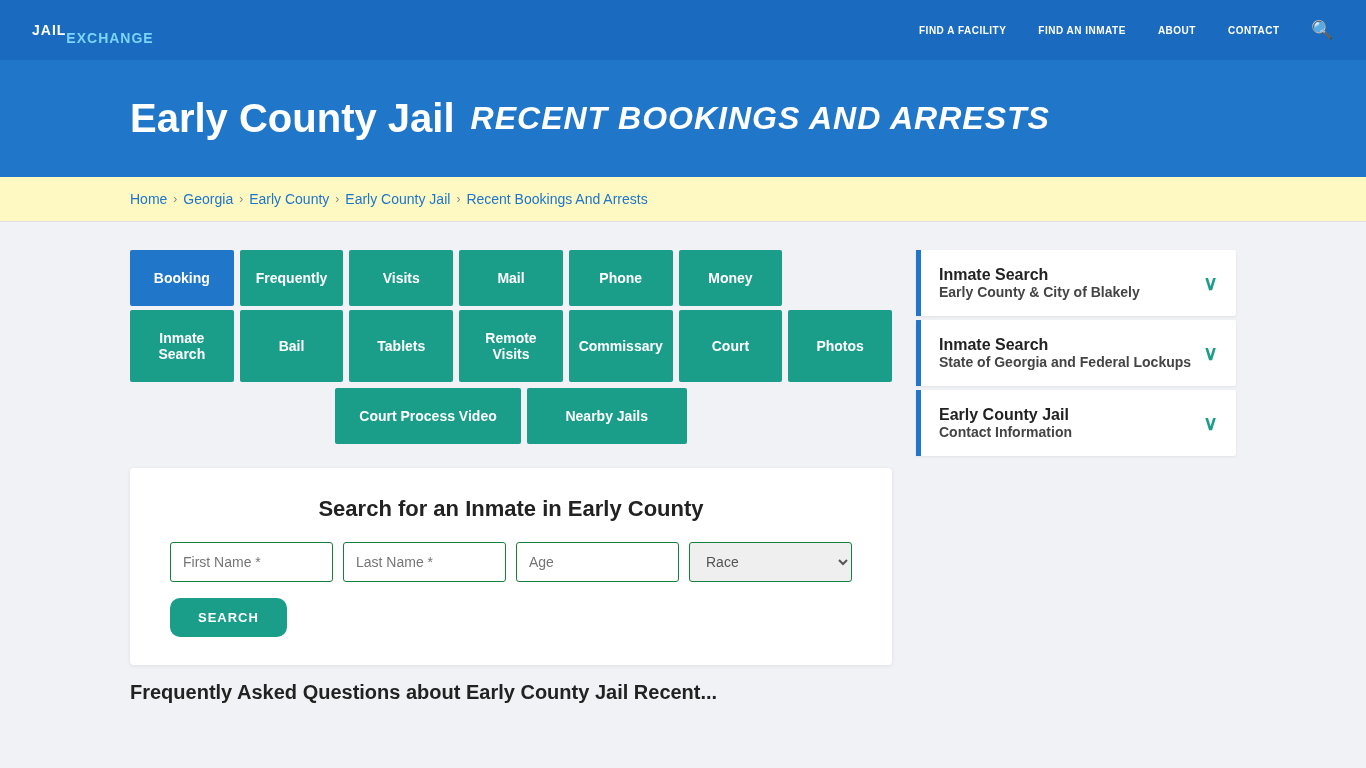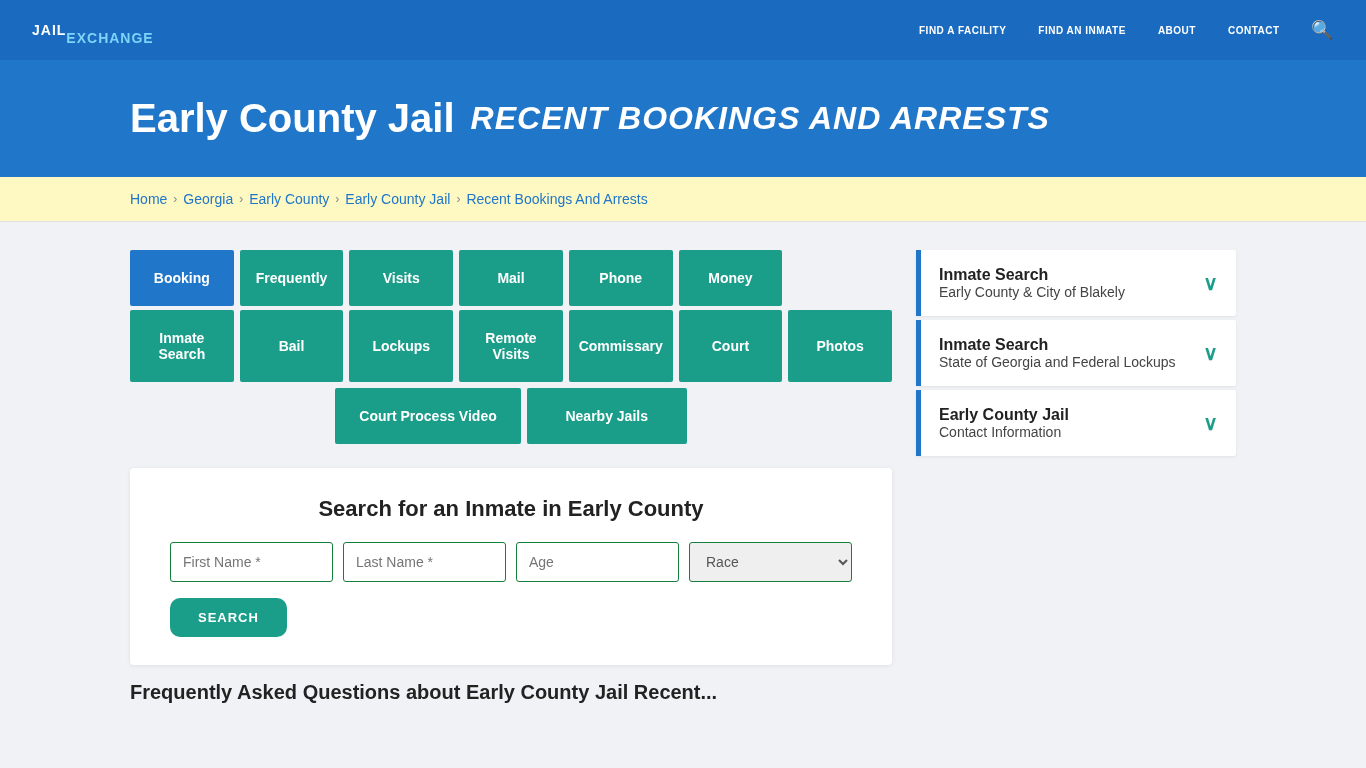--- a/index.html
+++ b/index.html
@@ -212,21 +212,21 @@
       cursor: pointer;
     }
     .sidebar-card-header .card-titles .card-title-top {
       font-size: 16px;
       font-weight: 700;
       color: #222;
     }
     .sidebar-card-header .card-titles .card-title-bottom {
       font-size: 14px;
       color: #444;
-      font-weight: 400;
+      font-weight: 700;
     }
     .sidebar-card-header .chevron {
       color: #1a9e8a;
       font-size: 20px;
       font-weight: 700;
     }
 
     
     .faq-section {
       margin-top: 16px;
@@ -282,21 +282,21 @@
       <button class="nav-btn">Frequently</button>
       <button class="nav-btn">Visits</button>
       <button class="nav-btn">Mail</button>
       <button class="nav-btn">Phone</button>
       <button class="nav-btn">Money</button>
     </div>
 
     <div class="btn-grid-row2">
       <button class="nav-btn">Inmate Search</button>
       <button class="nav-btn">Bail</button>
-      <button class="nav-btn">Lockups</button>
+      <button class="nav-btn">Tablets</button>
       <button class="nav-btn">Remote Visits</button>
       <button class="nav-btn">Commissary</button>
       <button class="nav-btn">Court</button>
       <button class="nav-btn">Photos</button>
     </div>
 
     <div class="btn-grid-row3">
       <button class="nav-btn-wide">Court Process Video</button>
       <button class="nav-btn-wide">Nearby Jails</button>
     </div>

